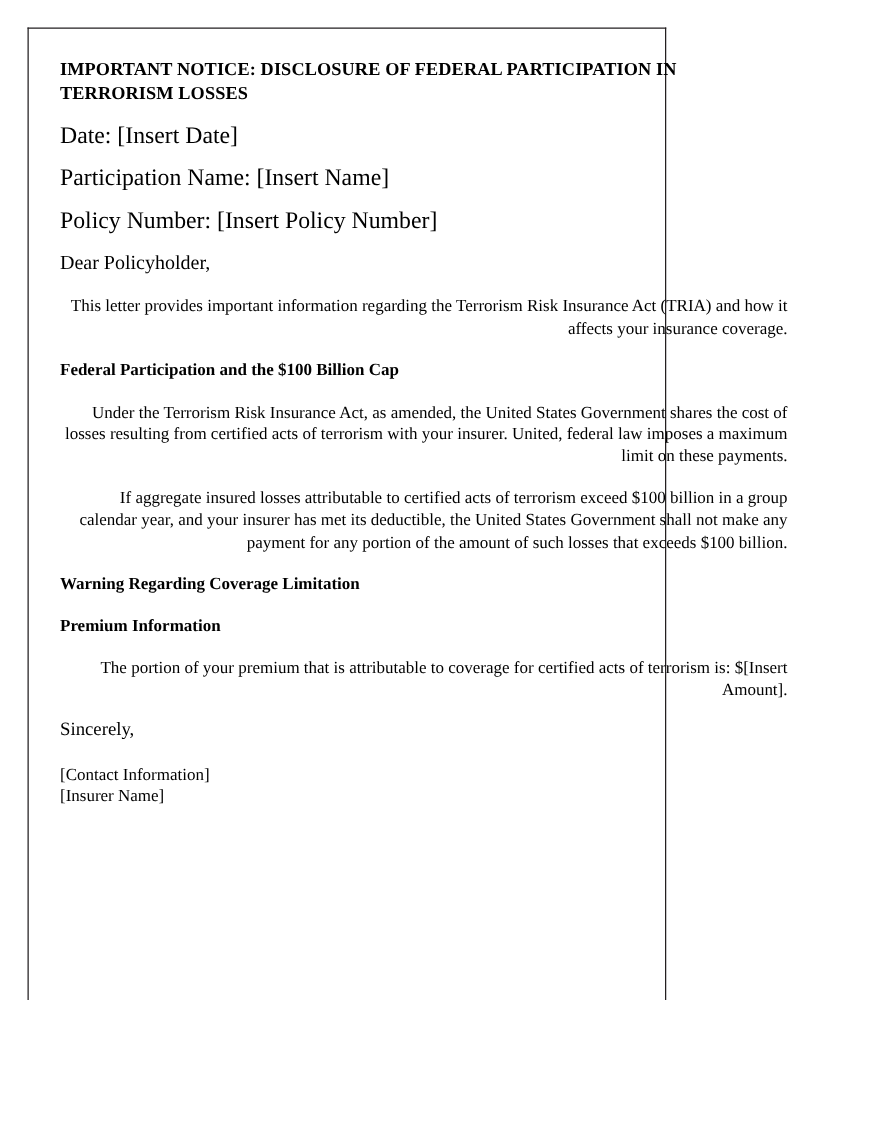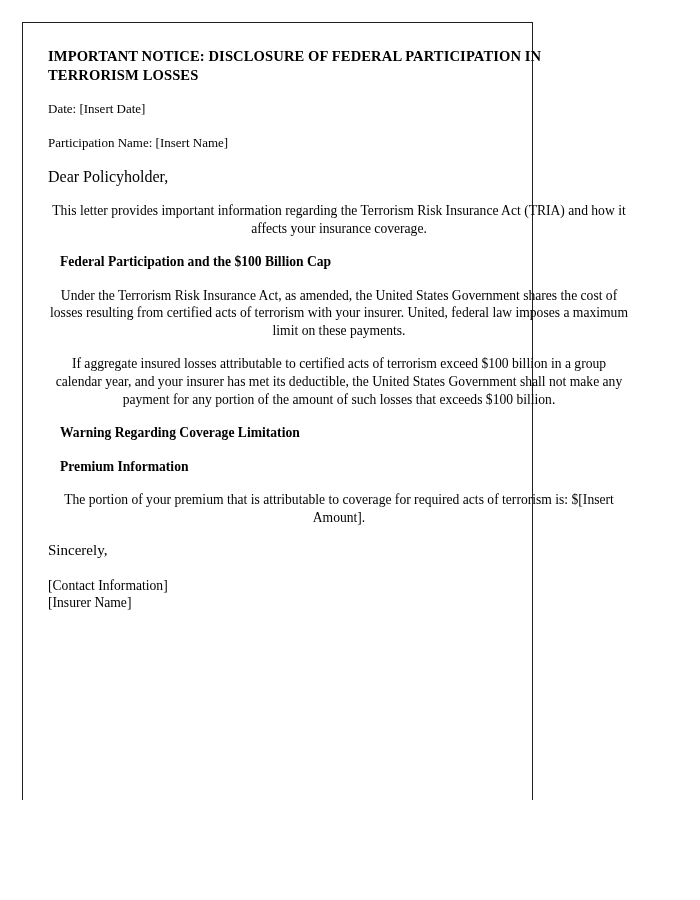--- a/index.html
+++ b/index.html
@@ -38,43 +38,43 @@
 
   .doc-title {
     font-size: 14.6px;
     font-weight: bold;
     line-height: 18.5px;
     margin: 0 0 16px 0;
     letter-spacing: 0.1px;
   }
 
   .field-line {
-    font-size: 13px;
+    font-size: 19px;
     line-height: 17.5px;
     margin: 0 0 16.5px 0;
   }
 
   .salutation {
     font-size: 16px;
     line-height: 17.5px;
     margin: 0 0 16.5px 0;
   }
 
   .section-heading {
     font-size: 13.6px;
     font-weight: bold;
     line-height: 17.5px;
-    margin: 0 0 16px 12px;
+    margin: 0 0 16px 0;
   }
 
   .para {
     font-size: 13.6px;
     line-height: 17.6px;
     margin: 0 0 16px 0;
-    text-align: center;
+    text-align: right;
   }
 
   .sig-line {
     font-size: 13.6px;
     line-height: 17.6px;
     margin: 0;
   }
 
   .sig-block {
     margin-top: 0;
@@ -91,37 +91,38 @@
 
 <div id="page-frame">
   <div id="doc-body">
 
     <h1 class="doc-title">IMPORTANT NOTICE: DISCLOSURE OF FEDERAL PARTICIPATION IN TERRORISM LOSSES</h1>
 
     <p class="field-line">Date: [Insert Date]</p>
 
     <p class="field-line">Participation Name: [Insert Name]</p>
 
+    <p class="field-line">Policy Number: [Insert Policy Number]</p>
 
     <p class="salutation">Dear Policyholder,</p>
 
     <p class="para">This letter provides important information regarding the Terrorism Risk Insurance Act (TRIA) and how it affects your insurance coverage.</p>
 
     <h2 class="section-heading">Federal Participation and the $100 Billion Cap</h2>
 
     <p class="para">Under the Terrorism Risk Insurance Act, as amended, the United States Government shares the cost of losses resulting from certified acts of terrorism with your insurer. United, federal law imposes a maximum limit on these payments.</p>
 
     <p class="para">If aggregate insured losses attributable to certified acts of terrorism exceed $100 billion in a group calendar year, and your insurer has met its deductible, the United States Government shall not make any payment for any portion of the amount of such losses that exceeds $100 billion.</p>
 
     <h2 class="section-heading">Warning Regarding Coverage Limitation</h2>
 
 
     <h2 class="section-heading">Premium Information</h2>
 
-    <p class="para">The portion of your premium that is attributable to coverage for required acts of terrorism is: $[Insert Amount].</p>
+    <p class="para">The portion of your premium that is attributable to coverage for certified acts of terrorism is: $[Insert Amount].</p>
 
 
     <p class="closing">Sincerely,</p>
 
     <div class="sig-block">
       <p class="sig-line">[Contact Information]</p>
       <p class="sig-line">[Insurer Name]</p>
     </div>
 
   </div>

